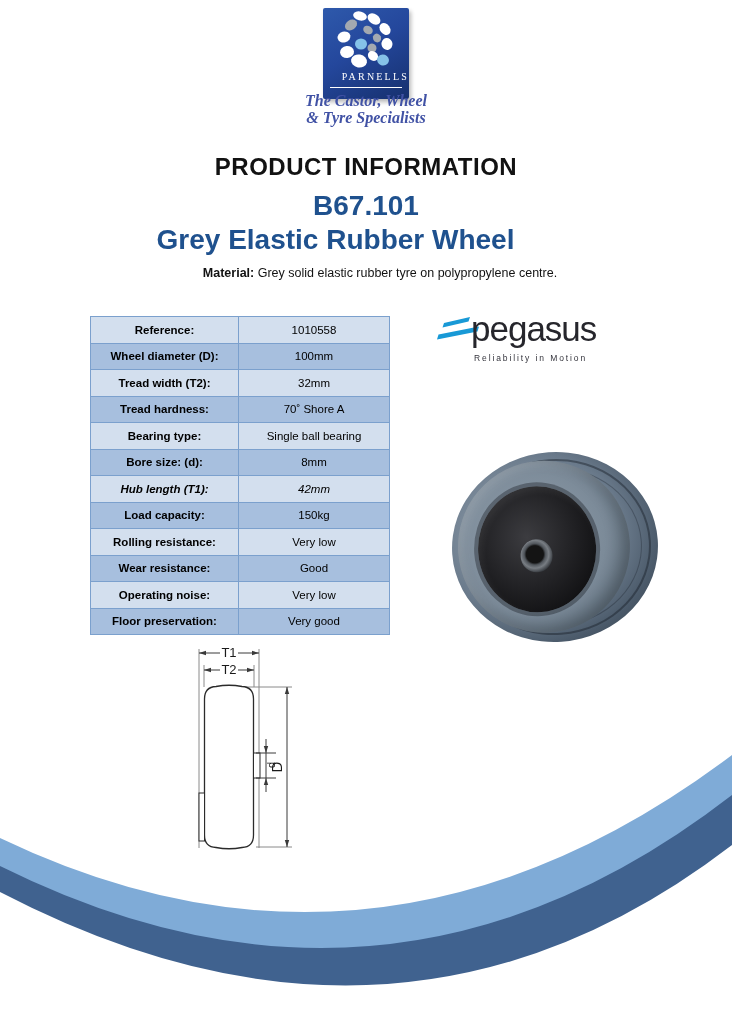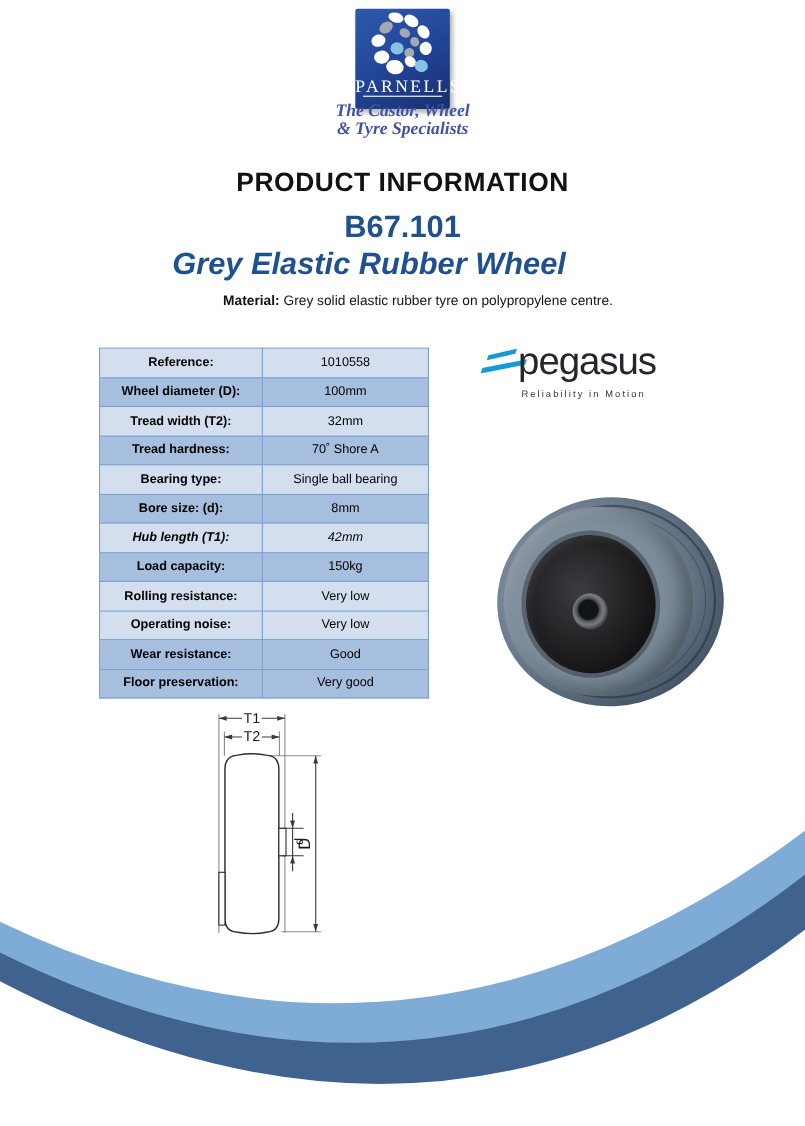--- a/index.html
+++ b/index.html
@@ -4,33 +4,33 @@
 <style>
   html,body{margin:0;padding:0;background:#fff;}
   #page{position:relative;width:732px;height:1024px;background:#fff;overflow:hidden;
         font-family:"Liberation Sans",sans-serif;}
   
   .brand-panel{position:absolute;left:323px;top:8px;width:86px;height:91px;
     background:linear-gradient(150deg,#2e59ab 0%,var(--panel,#24479c) 45%,var(--panel-dark,#16306e) 100%);
     box-shadow:2px 3px 4px rgba(0,0,0,.28);border-radius:2px;}
   .brand-panel svg{position:absolute;left:0;top:0;}
   .brand-name{position:absolute;left:0;top:63px;width:100%;text-align:right;
-    color:#fff;font-family:"Liberation Serif",serif;font-size:16px;letter-spacing:2.2px;}
+    color:#fff;font-family:"Liberation Serif",serif;font-size:10px;letter-spacing:2.2px;}
   .brand-underline{position:absolute;left:7px;top:79px;width:72px;height:1px;background:#fff;}
   .brand-tagline{position:absolute;left:0;width:732px;text-align:center;
     font-family:"Liberation Serif",serif;font-style:italic;font-weight:bold;
     font-size:16px;color:var(--tagline,#4152a5);line-height:17px;}
   .tg1{top:92px;} .tg2{top:109px;}
   
   .section-title{position:absolute;left:0;top:153px;width:732px;text-align:center;
     font-size:24px;font-weight:bold;color:#121212;letter-spacing:.5px;}
   .product-code{position:absolute;left:0;top:190px;width:732px;text-align:center;
     font-size:28px;font-weight:bold;color:var(--accent,#1f518e);}
   .product-name{position:absolute;left:0;top:224px;width:671px;text-align:center;
-    font-size:28px;font-weight:bold;color:var(--accent,#1f518e);font-style:italic;}
+    font-size:28px;font-weight:bold;color:var(--accent,#1f518e);}
   .material-line{position:absolute;left:0;top:266px;width:732px;text-align:center;
     font-size:12.5px;color:#121212;}
   .material-line b{font-weight:bold;margin-left:28px;}
   
   .spec-table{position:absolute;left:90px;top:316px;width:300px;border-collapse:collapse;
     font-size:11.5px;color:#000;table-layout:fixed;}
   .spec-table td{border:1px solid var(--tbl-border,#7ba0cd);height:25.5px;padding:0 2px;
     text-align:center;vertical-align:middle;}
   .spec-table .spec-label{font-weight:bold;width:143px;}
   
@@ -132,27 +132,27 @@
           <td class="spec-value">42mm</td>
         </tr>
         <tr style="background: var(--row-dark);">
           <td class="spec-label">Load capacity:</td>
           <td class="spec-value">150kg</td>
         </tr>
         <tr style="background: var(--row-light);">
           <td class="spec-label">Rolling resistance:</td>
           <td class="spec-value">Very low</td>
         </tr>
+        <tr style="background: var(--row-dark);">
+          <td class="spec-label">Wear resistance:</td>
+          <td class="spec-value">Good</td>
+        </tr>
         <tr style="background: var(--row-light);">
           <td class="spec-label">Operating noise:</td>
           <td class="spec-value">Very low</td>
-        </tr>
-        <tr style="background: var(--row-dark);">
-          <td class="spec-label">Wear resistance:</td>
-          <td class="spec-value">Good</td>
         </tr>
         <tr style="background: var(--row-dark);">
           <td class="spec-label">Floor preservation:</td>
           <td class="spec-value">Very good</td>
         </tr>
       </tbody>
   </table>
 
   <svg class="pegasus-stripes" width="48" height="28" viewBox="0 0 48 28">
     <polygon points="11,9 37,3 35.5,7.5 9.5,13.5" style="fill:var(--stripe,#1899d6)"></polygon>

